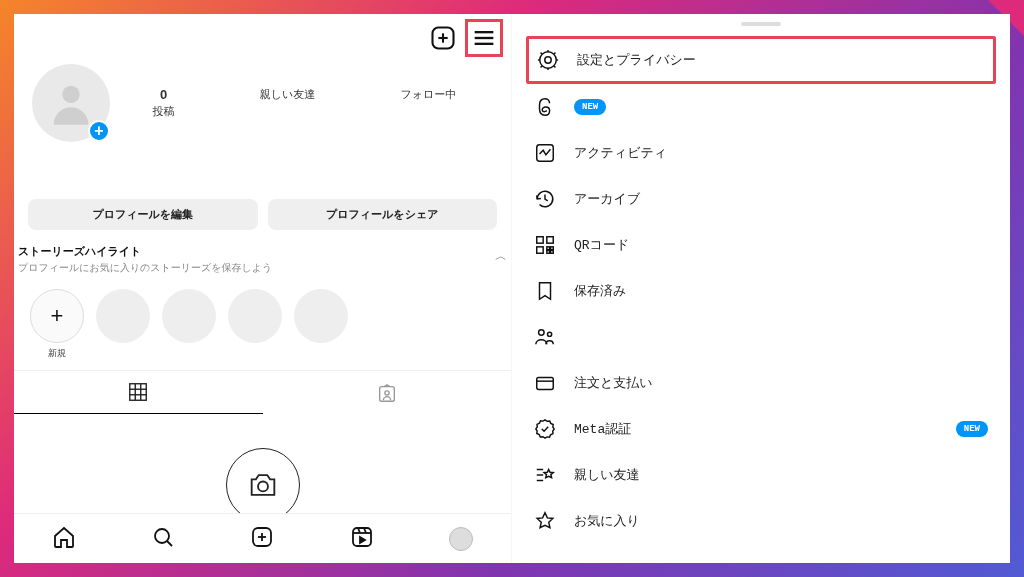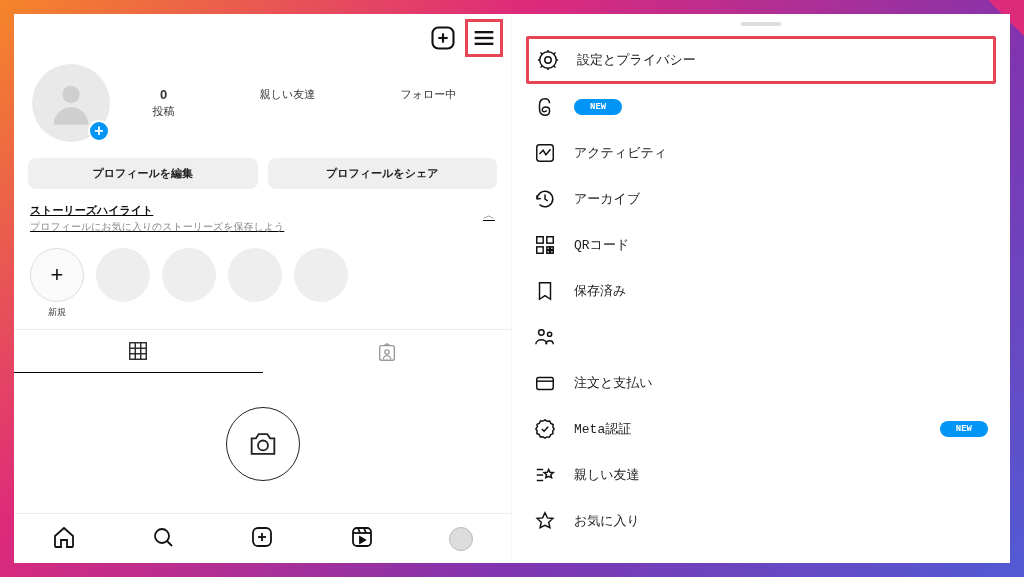--- a/index.html
+++ b/index.html
@@ -39,24 +39,24 @@
     font-size: 16px; font-weight: bold;
   }
   .stats { flex: 1; display: flex; justify-content: space-around; text-align: center; }
   .stat { font-size: 11px; color: #333; }
   .stat .num { display: block; font-size: 13px; font-weight: 600; margin-bottom: 2px; }
 
   .btn-row { display: flex; gap: 10px; padding: 10px 14px; }
   .pill-btn {
     flex: 1; background: #efefef; border-radius: 8px;
     font-size: 11px; font-weight: 600; text-align: center;
-    padding: 8px 4px; color: #222;
-  }
-
-  .story-hl { padding: 4px 16px; text-decoration: underline; }
+    padding: 8px 4px; color: #222; margin-top: 41px;
+  }
+
+  .story-hl { padding: 4px 4px; }
   .story-hl-head { display: flex; justify-content: space-between; align-items: flex-start; }
   .story-hl-title { font-size: 11px; font-weight: 700; color: #111; }
   .story-hl-sub { font-size: 10px; color: #888; margin-top: 2px; max-width: 260px; line-height: 1.4; }
   .chevron { font-size: 12px; color: #666; margin-top: 4px; }
 
   .story-row { display: flex; gap: 12px; padding: 10px 16px 6px; }
   .story-item { display: flex; flex-direction: column; align-items: center; font-size: 9px; color: #333; }
   .story-circle {
     width: 54px; height: 54px; border-radius: 50%;
     background: #fafafa; border: 1px solid #ddd;
@@ -95,21 +95,21 @@
   }
   .menu-item.highlight {
     border: 3px solid #e74455; border-radius: 2px;
     padding: 10px 8px; margin: 0 -8px;
   }
   .menu-icon { width: 22px; height: 22px; display: flex; align-items: center; justify-content: center; flex-shrink: 0; }
   .menu-icon svg { width: 22px; height: 22px; stroke: #111; stroke-width: 1.6; fill: none; }
   .menu-label { flex: 1; }
   .badge-new {
     background: #0095f6; color: #fff; font-size: 9px; font-weight: 700;
-    padding: 3px 16px; border-radius: 10px;
+    padding: 3px 8px; border-radius: 10px;
   }
 </style>
 </head>
 <body>
 
 <div class="outer">
   <div class="notch"></div>
   <div class="inner">
 
     <div class="panel left">

